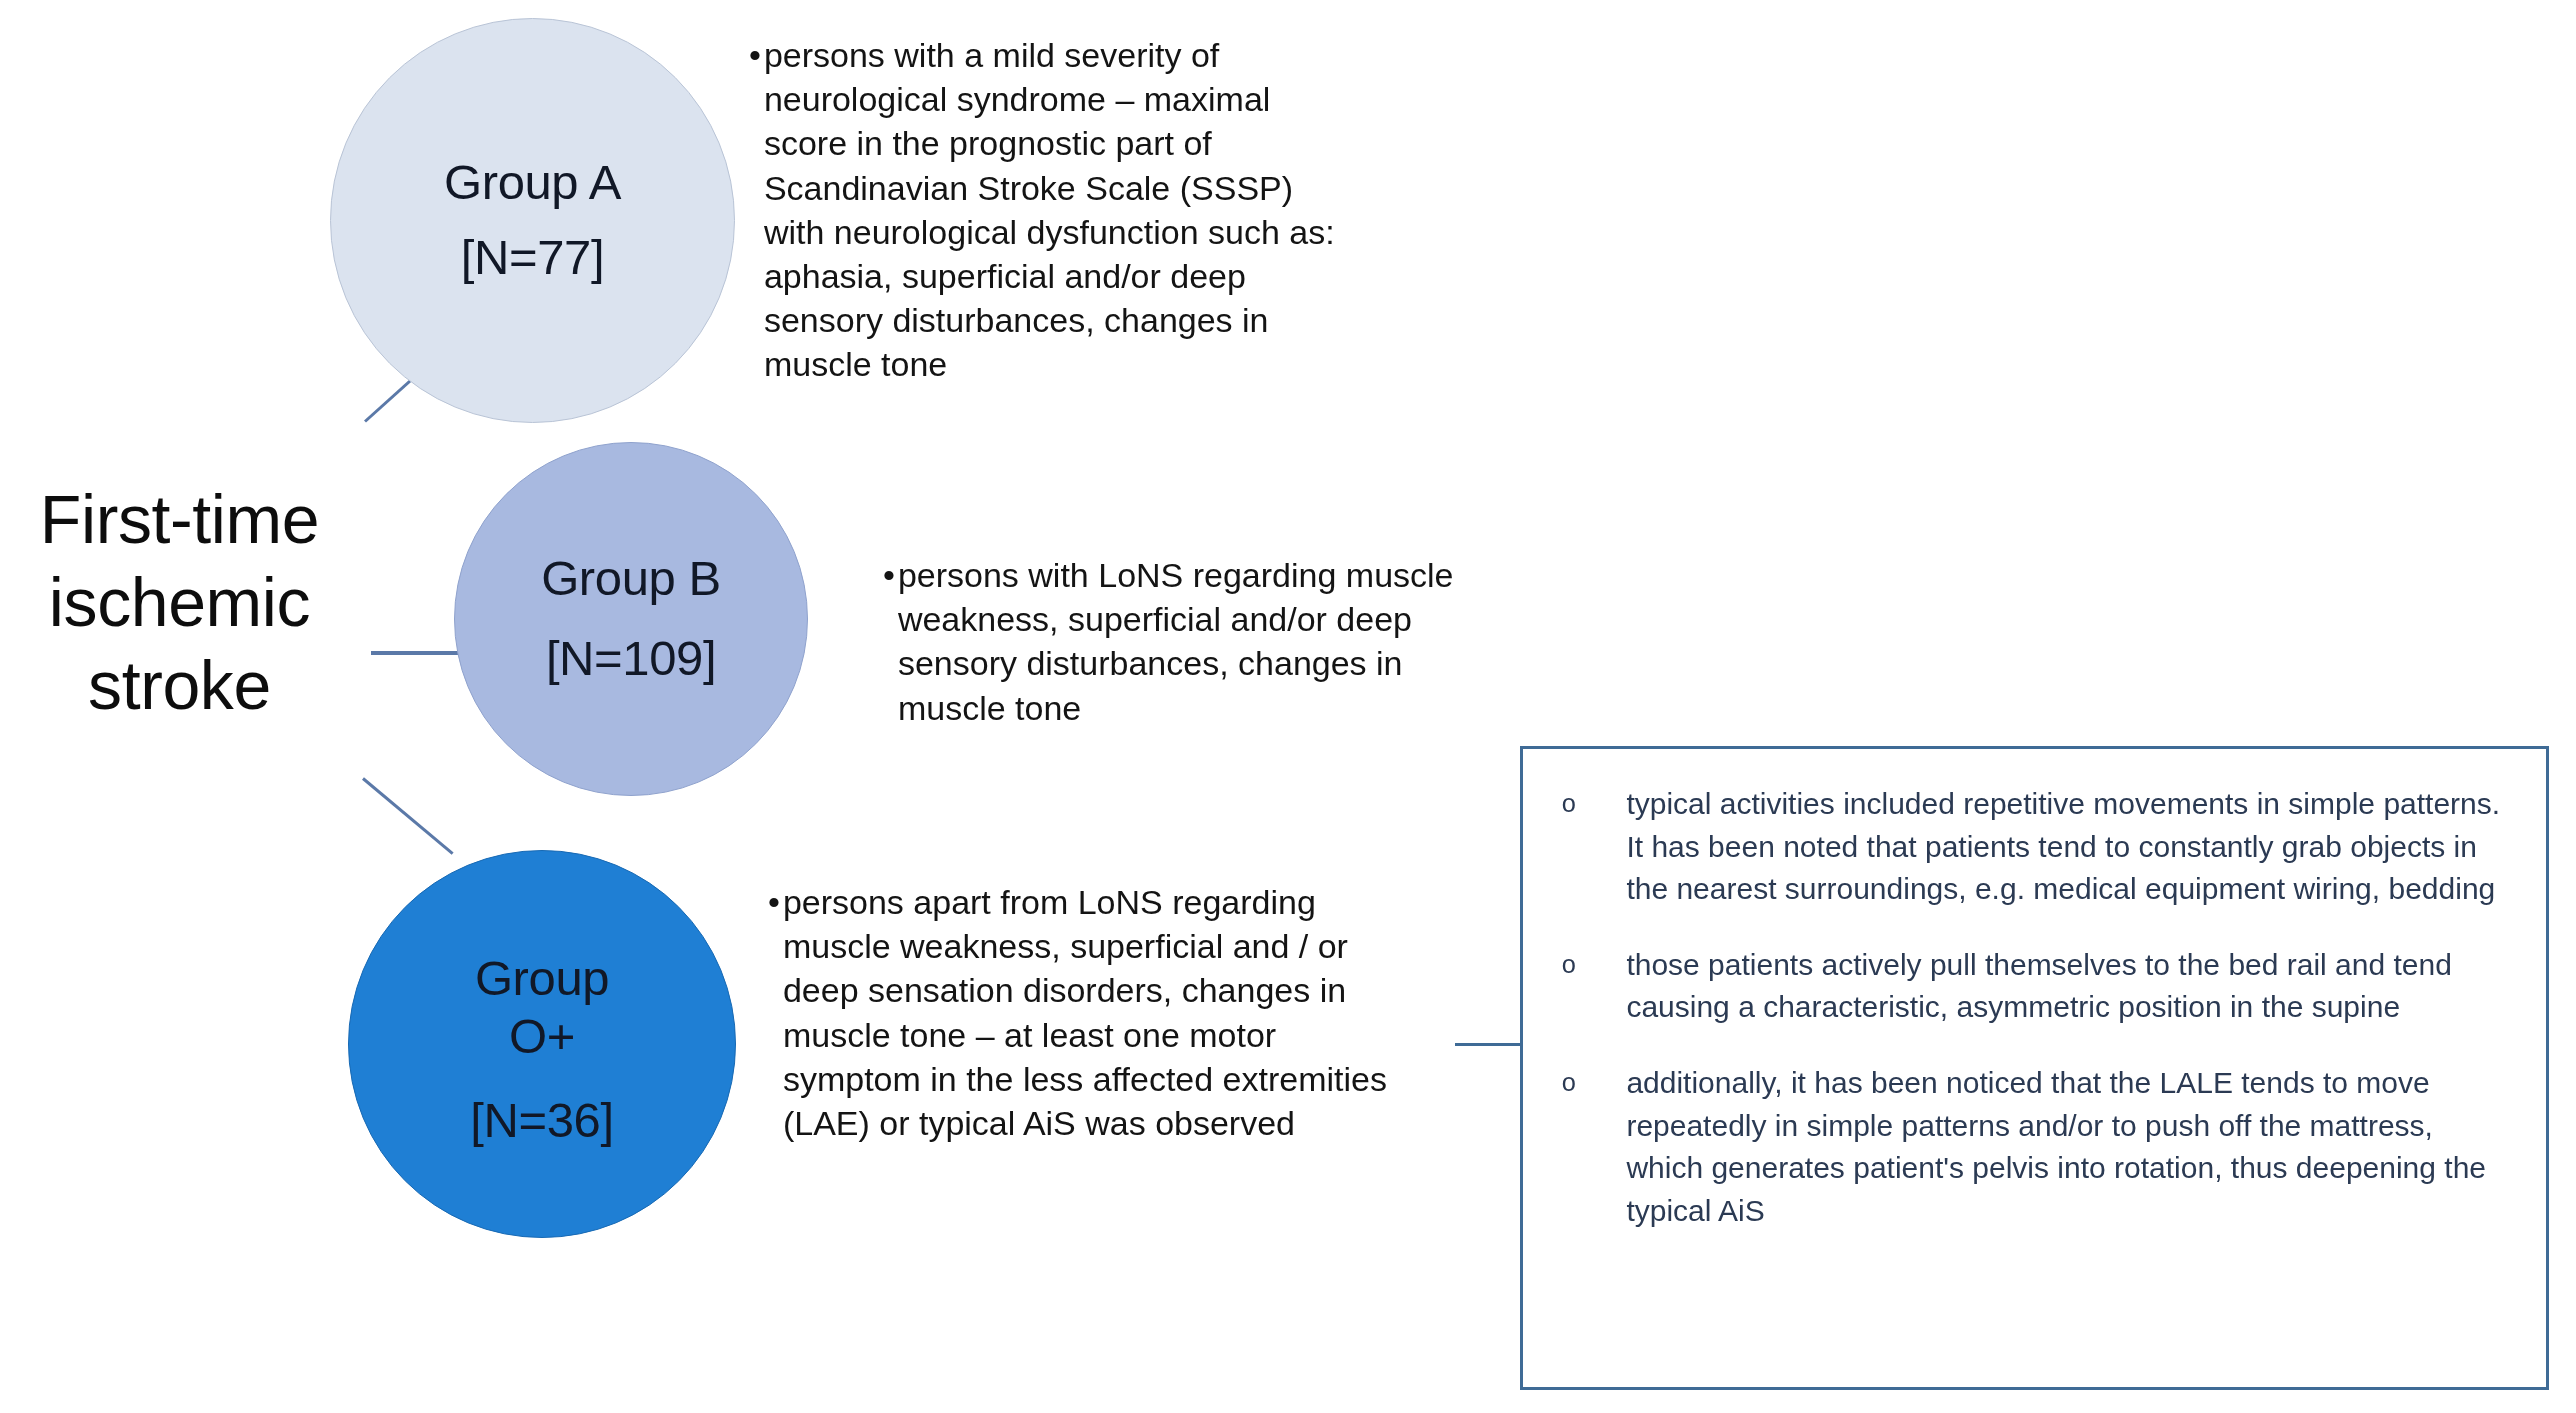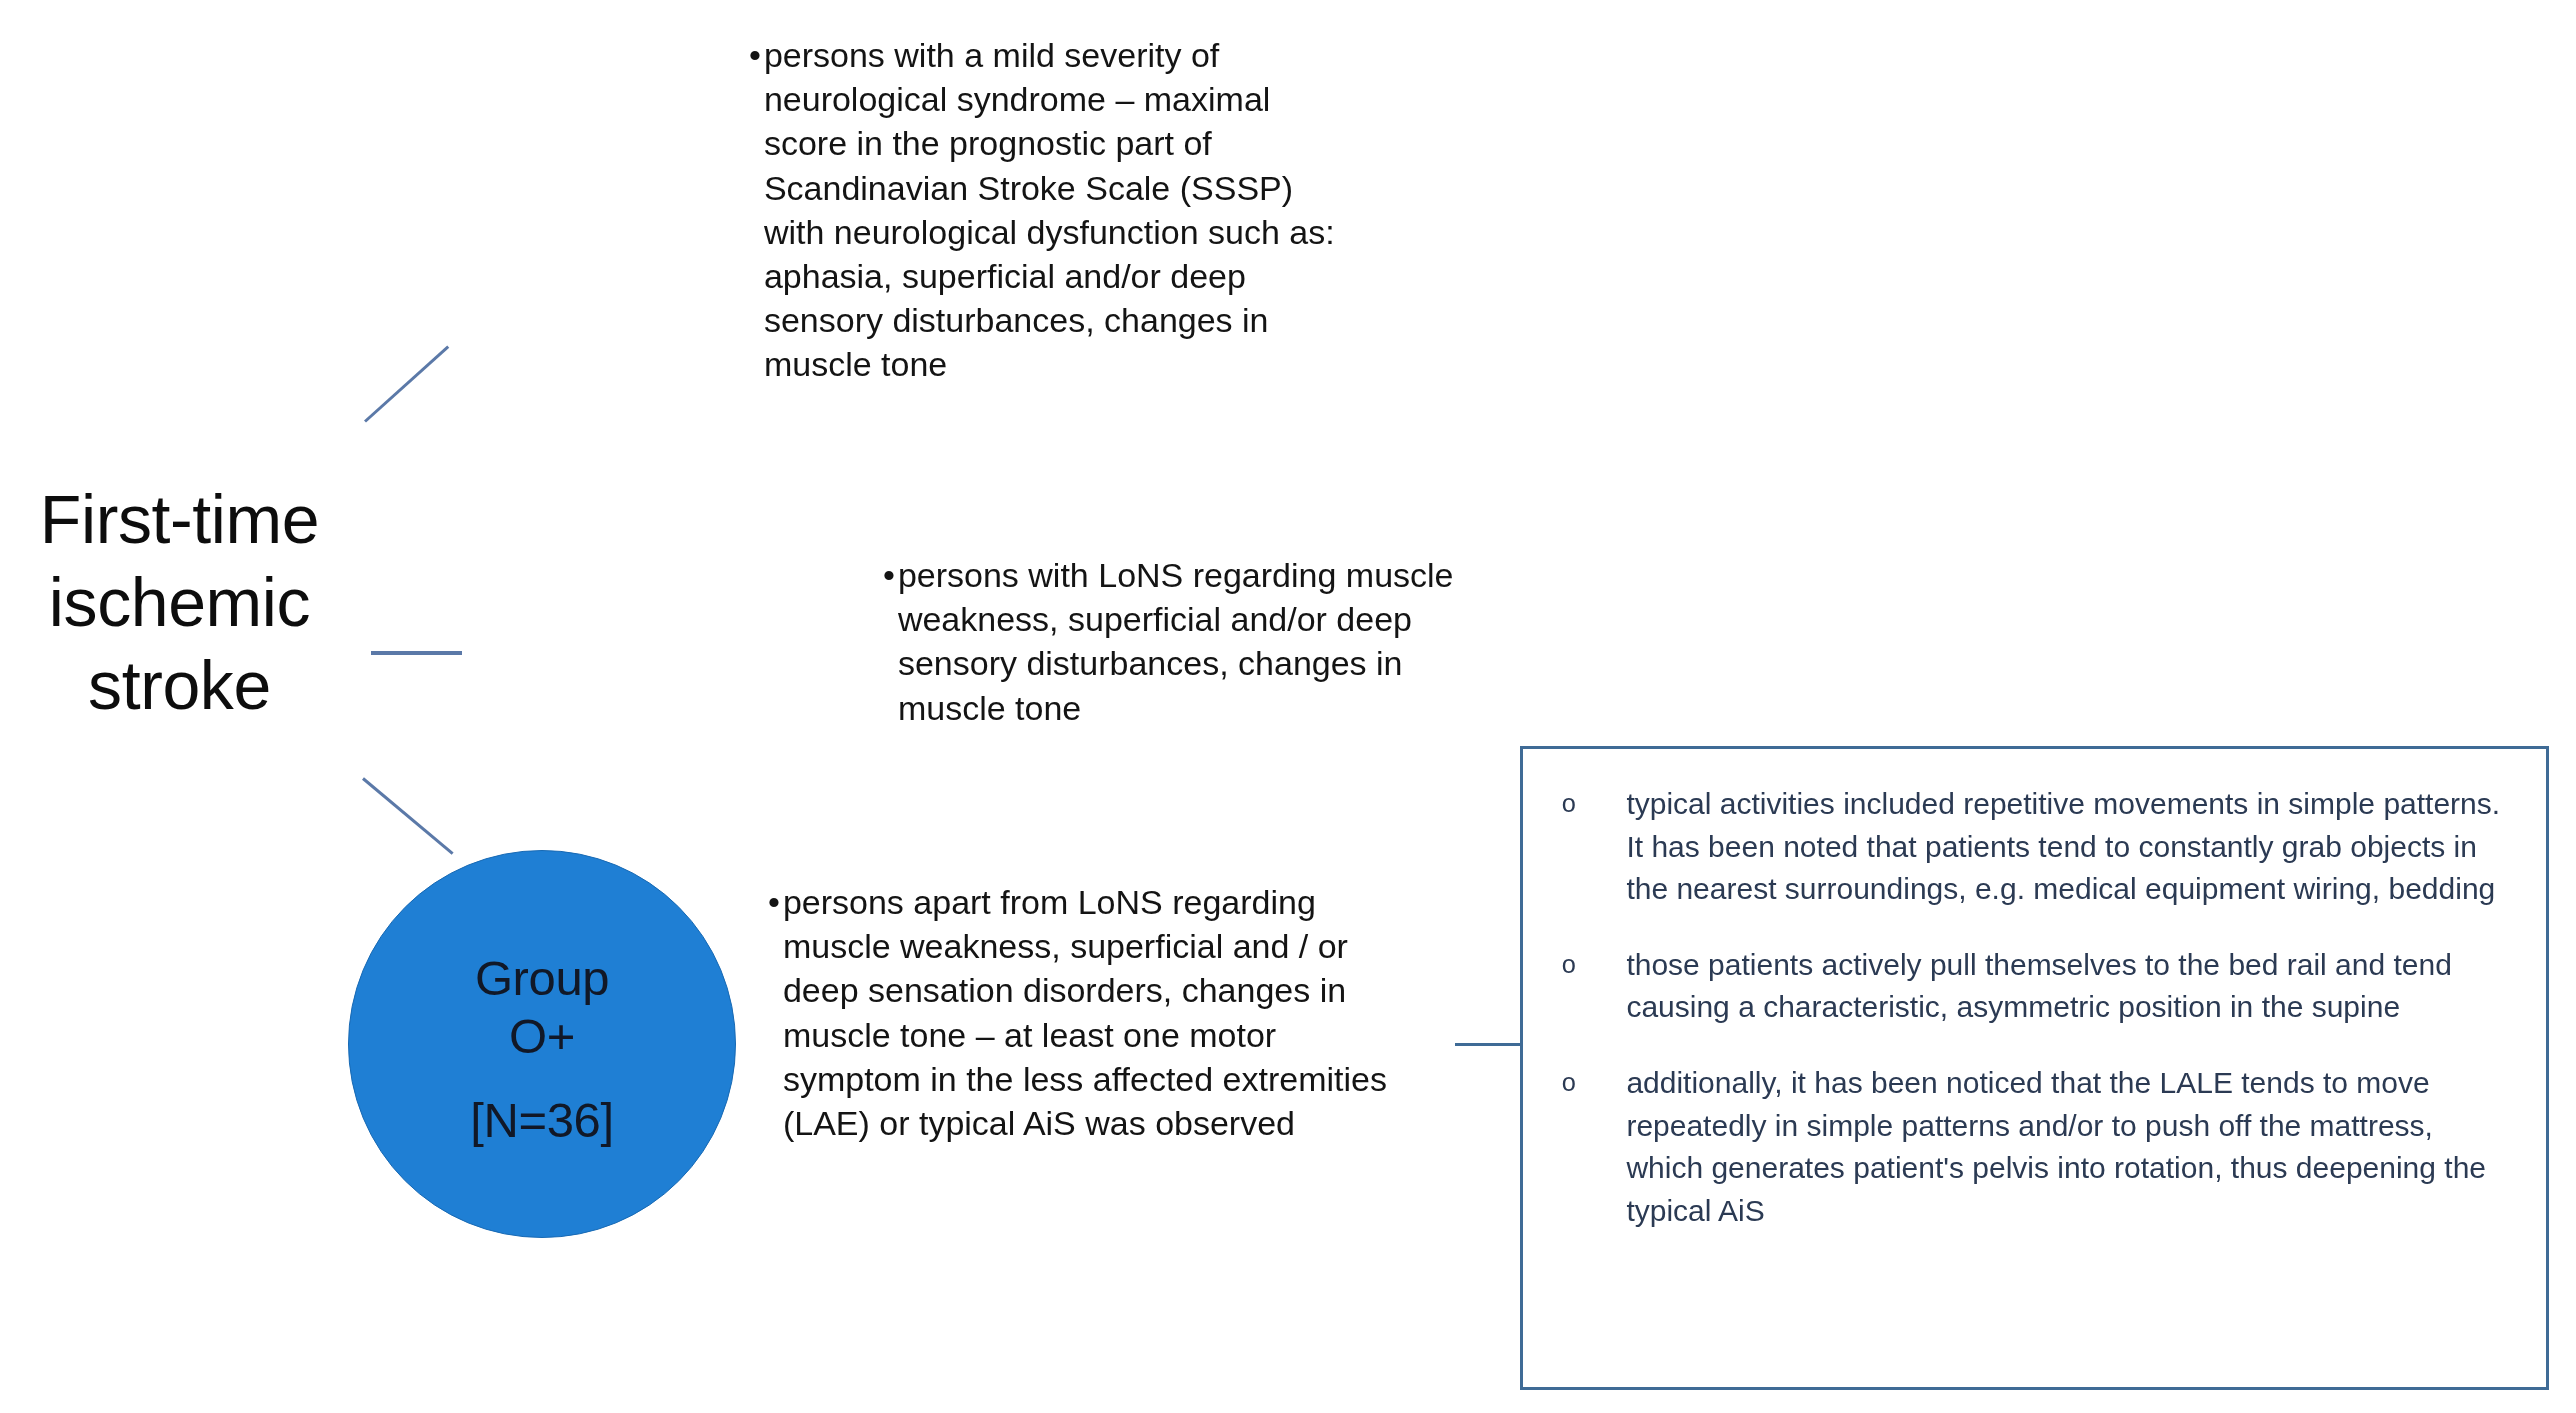--- a/index.html
+++ b/index.html
@@ -187,21 +187,29 @@
 
 <div class="canvas">
 
   <div class="root-label">First-time ischemic stroke</div>
 
   <div class="conn" id="conn-a"></div>
   <div class="conn" id="conn-b"></div>
   <div class="conn" id="conn-o"></div>
   <div class="conn" id="conn-box"></div>
 
-
+  <div class="circle" id="circle-a">
+    <div class="c-name">Group A</div>
+    <div class="c-count">[N=77]</div>
+  </div>
+
+  <div class="circle" id="circle-b">
+    <div class="c-name">Group B</div>
+    <div class="c-count">[N=109]</div>
+  </div>
 
   <div class="circle" id="circle-o">
     <div class="c-name">
       <span>Group</span>
       <span class="l2">O+</span>
     </div>
     <div class="c-count">[N=36]</div>
   </div>
 
   <div class="desc" id="desc-a">

